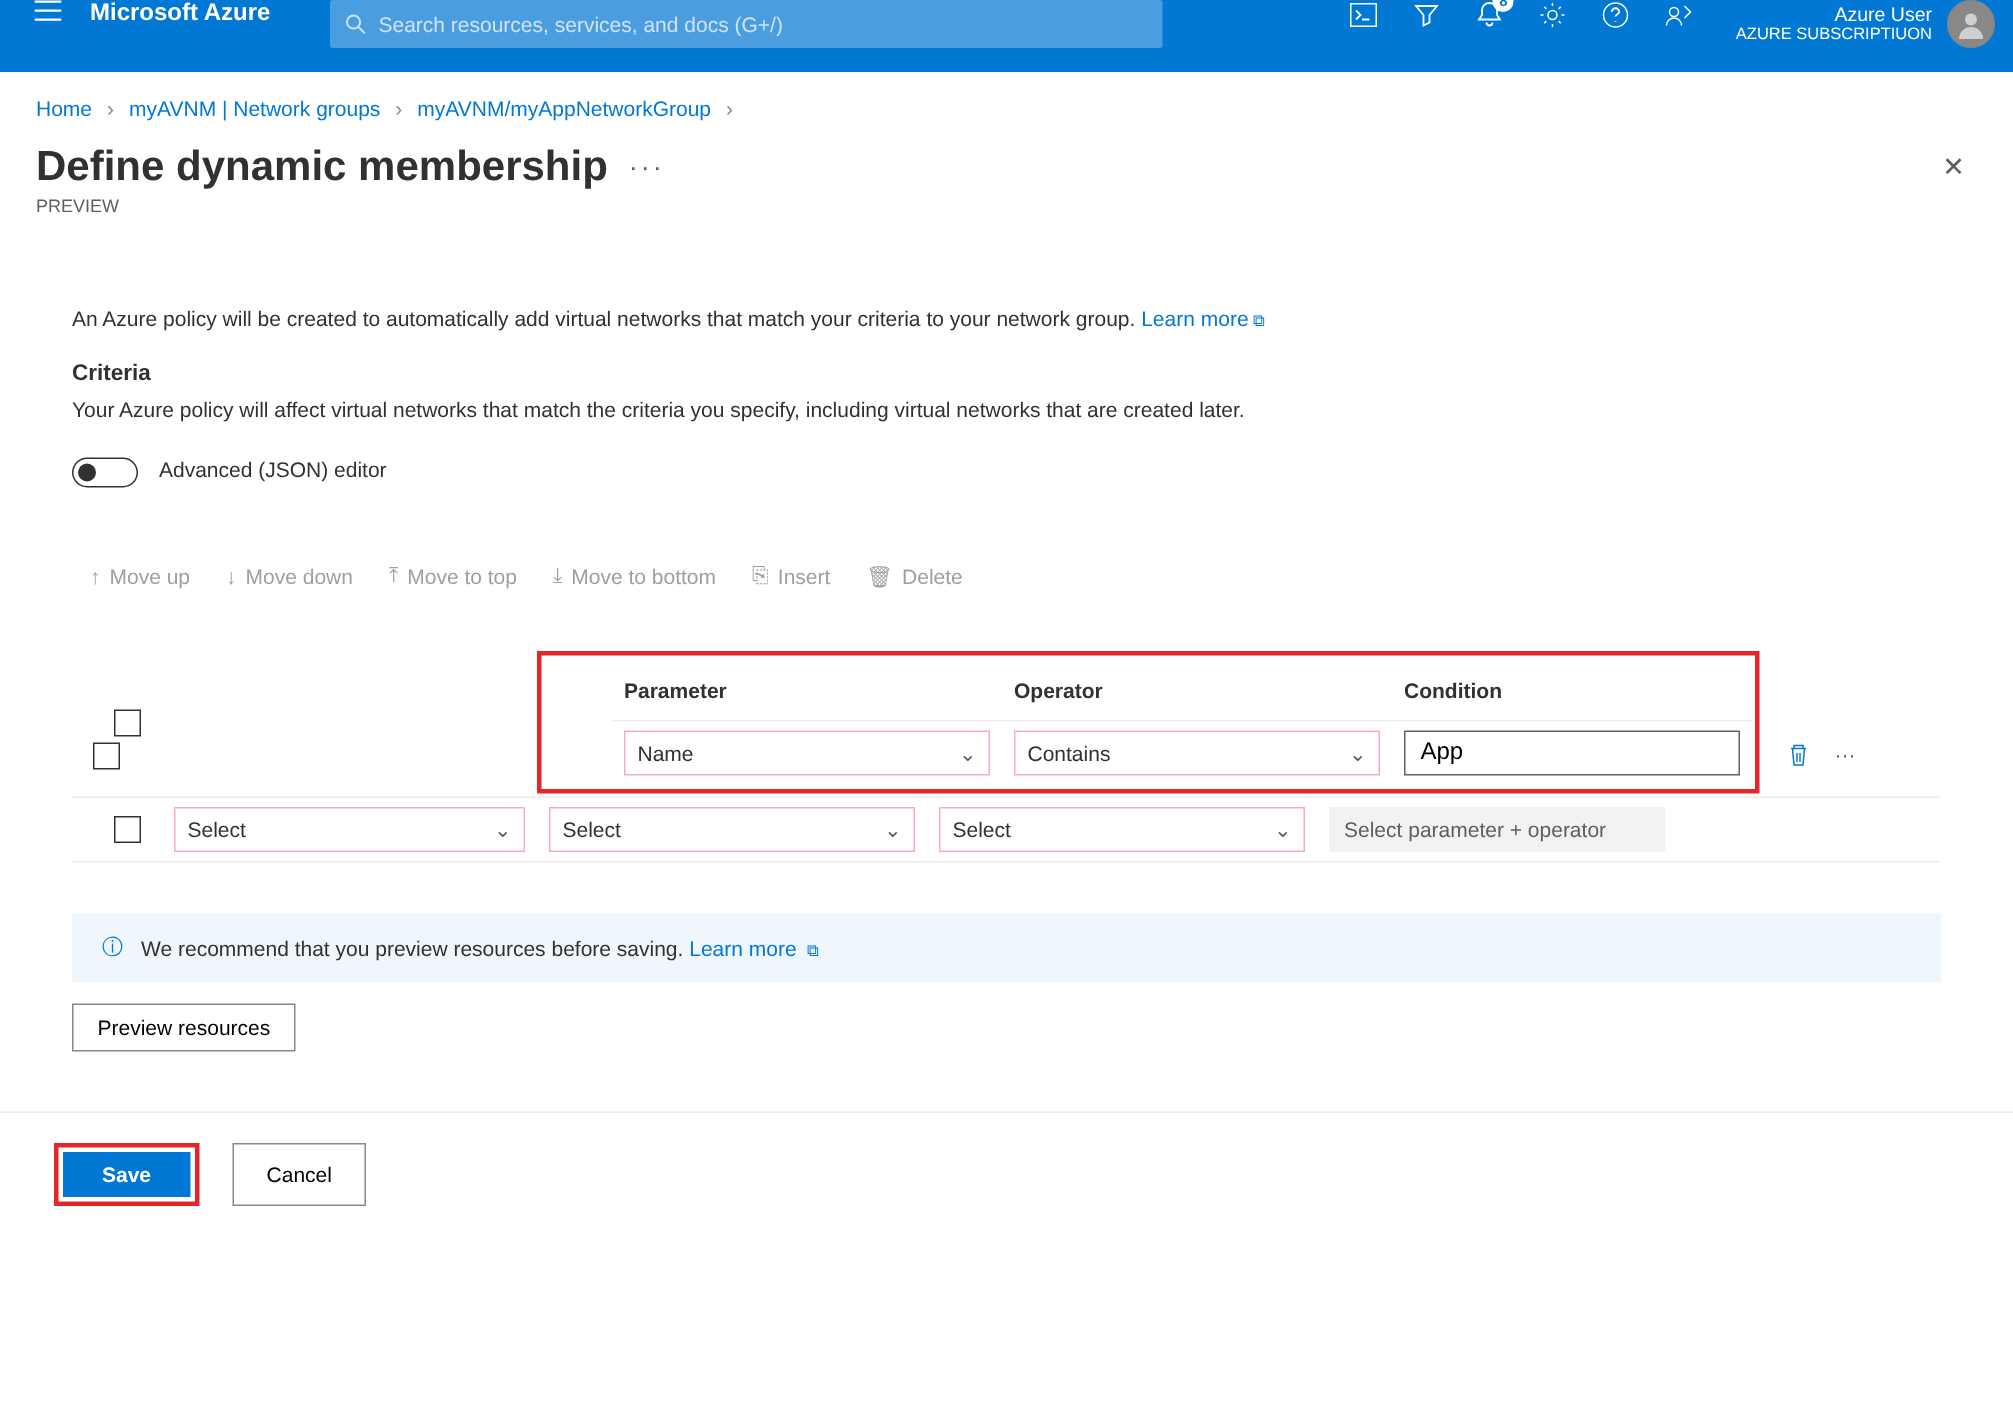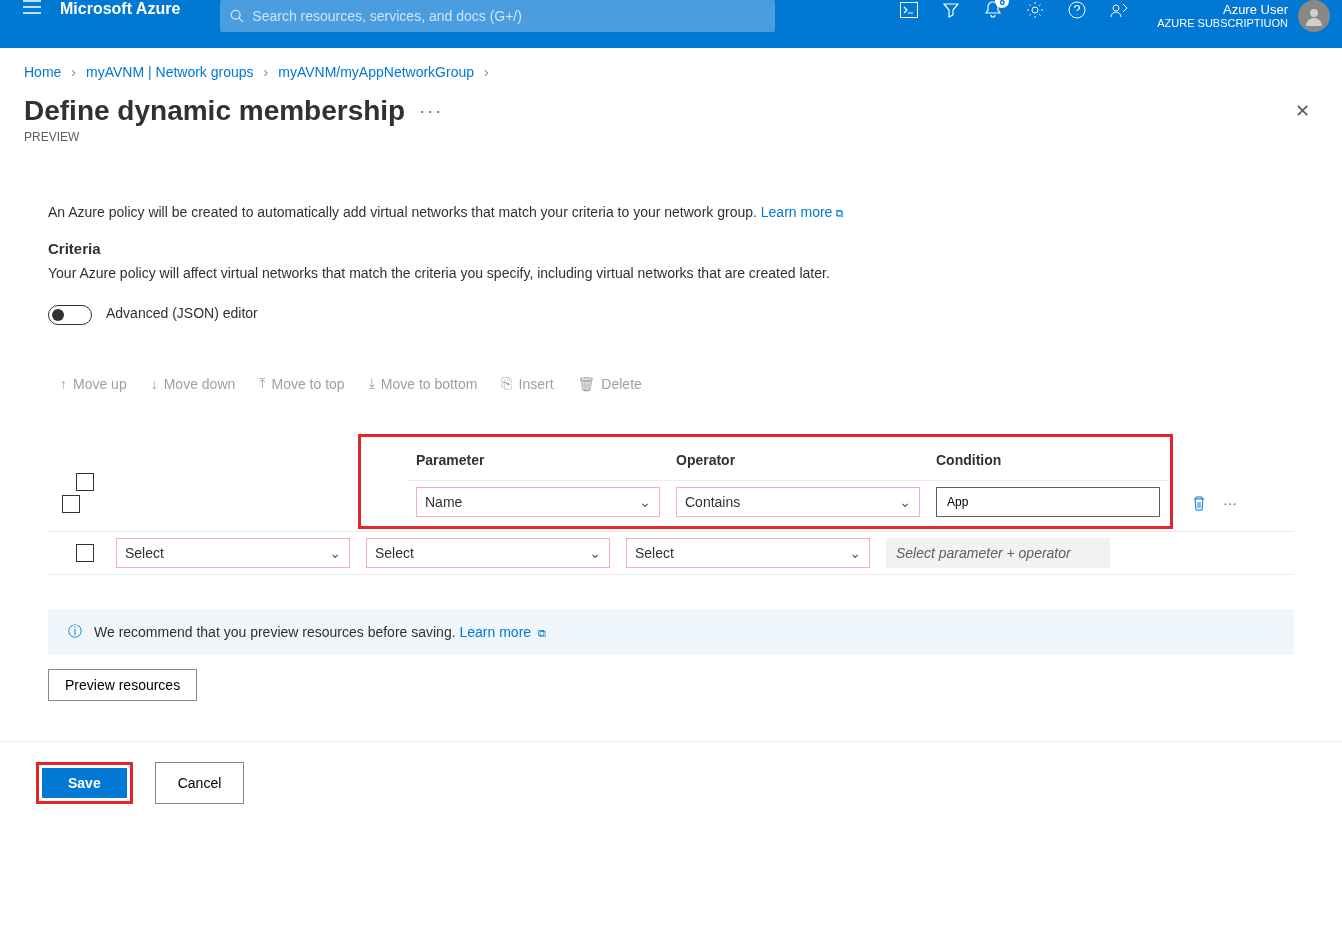--- a/index.html
+++ b/index.html
@@ -61,22 +61,22 @@
   .cell-param { width: 260px; padding: 0 8px; }
   .cell-oper { width: 260px; padding: 0 8px; }
   .cell-cond { width: 240px; padding: 0 8px; }
   .cell-actions { flex: 1; display: flex; gap: 16px; padding-left: 20px; }
   .cell-actions-icon { color: #0078d4; cursor: pointer; }
   .grid-hdr { font-weight: 600; font-size: 14px; height: 40px; display: flex; align-items: center; }
   .highlight-box { border: 3px solid #e3262a; padding: 3px 2px 3px 0; margin: -3px -2px -3px 0; }
   .chk { width: 18px; height: 18px; border: 1px solid #323130; }
   .dropdown { border: 1px solid #f9a8d4; height: 30px; display: flex; align-items: center; padding: 0 8px; justify-content: space-between; font-size: 14px; cursor: pointer; background: #fff; }
   .dropdown .chev { color: #605e5c; }
-  .text-input { border: 1px solid #605e5c; height: 30px; padding: 0 10px; font-size: 12px; width: 100%; outline: none; }
-  .disabled-input { background: #f3f2f1; color: #605e5c; height: 30px; display: flex; align-items: center; padding: 0 10px; font-size: 14px; font-style: italic; }
+  .text-input { border: 1px solid #605e5c; height: 30px; padding: 0 10px; font-size: 16px; width: 100%; outline: none; }
+  .disabled-input { background: #f3f2f1; color: #605e5c; height: 30px; display: flex; align-items: center; padding: 0 10px; font-size: 14px; }
   .grid-body-row { padding: 6px 0; }
   
   
   .info-banner { background: #eff6fc; padding: 14px 20px; display: flex; align-items: center; gap: 12px; margin: 34px 0 14px; font-size: 14px; }
   .info-banner a { color: #0078d4; }
   .info-icon { color: #0078d4; }
   
   
   .preview-btn { border: 1px solid #8a8886; background: #fff; padding: 7px 16px; font-size: 14px; cursor: pointer; }
   

